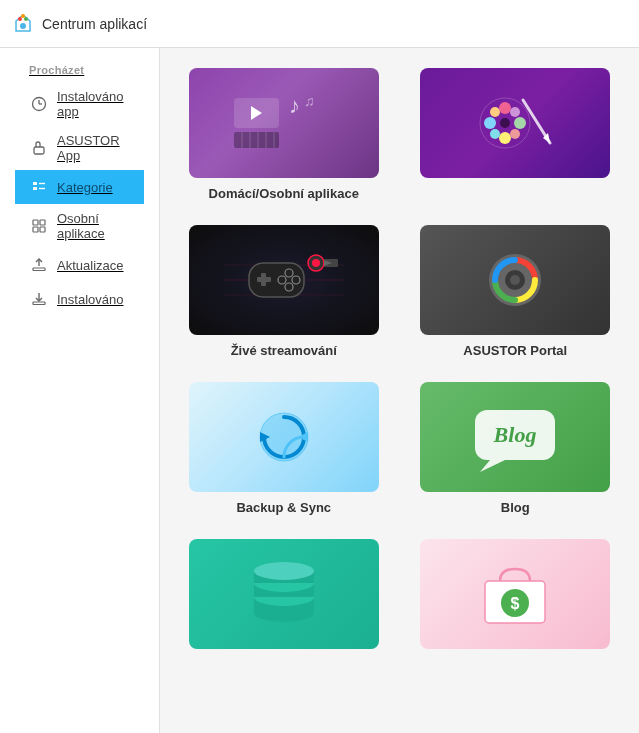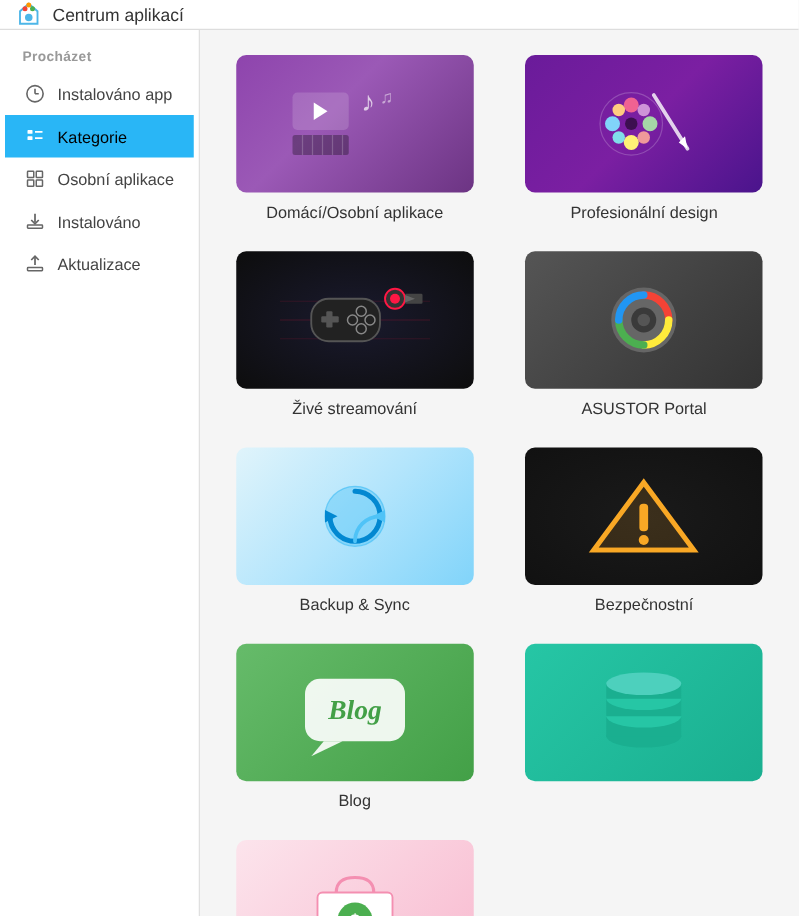--- a/index.html
+++ b/index.html
@@ -12,21 +12,21 @@
       display: flex;
       flex-direction: column;
     }
     
     .title-bar {
       background: #fff;
       border-bottom: 1px solid #ddd;
       display: flex;
       align-items: center;
       padding: 6px 12px;
-      height: 24px;
+      height: 48px;
     }
     .title-bar-logo {
       width: 22px;
       height: 22px;
       margin-right: 8px;
     }
     .title-bar-text {
       font-size: 14px;
       color: #333;
     }
@@ -34,44 +34,45 @@
     .main-layout {
       display: flex;
       flex: 1;
       overflow: hidden;
     }
     
     .sidebar {
       width: 160px;
       background: #fff;
       border-right: 1px solid #e0e0e0;
-      padding: 12px 4px;
+      padding: 12px 15px;
       flex-shrink: 0;
       overflow-y: auto;
+      text-decoration: underline;
     }
     .sidebar-section-label {
       font-size: 11px;
       color: #999;
       padding: 4px 14px 6px 14px;
       font-weight: 600;
       letter-spacing: 0.3px;
     }
     .sidebar-item {
       display: flex;
       align-items: center;
       padding: 7px 14px;
       cursor: pointer;
       font-size: 13px;
       color: #444;
       border-radius: 0;
       transition: background 0.15s;
     }
     .sidebar-item.active {
       background: #29b6f6;
-      color: #000000;
+      color: #0c4a6e;
     }
     .sidebar-item.active .sidebar-icon {
       color: #fff;
     }
     .sidebar-icon {
       width: 20px;
       height: 20px;
       margin-right: 8px;
       display: flex;
       align-items: center;
@@ -107,21 +108,21 @@
       height: 110px;
       border-radius: 8px;
       overflow: hidden;
       display: flex;
       align-items: center;
       justify-content: center;
       margin-bottom: 8px;
     }
     .category-tile-label {
       font-size: 13px;
-      font-weight: 400;
+      font-weight: 700;
       color: #333;
       text-align: center;
     }
     
     .tile-home {
       background: linear-gradient(135deg, #8e44ad 0%, #9b59b6 40%, #6c3483 100%);
     }
     .tile-business {
       background: linear-gradient(135deg, #2196f3 20%, #1976d2 100%);
     }
@@ -175,20 +176,29 @@
       <span class="sidebar-icon">
         <svg width="16" height="16" viewBox="0 0 16 16">
             <circle cx="8" cy="8" r="6.5" fill="none" stroke="#666" stroke-width="1.3"></circle>
             <line x1="8" y1="8" x2="8" y2="4" stroke="#666" stroke-width="1.3"></line>
             <line x1="8" y1="8" x2="11" y2="8" stroke="#666" stroke-width="1.3"></line>
           </svg>
       </span>
       <span>Instalováno app</span>
     </div>
 
+    <div class="sidebar-item">
+      <span class="sidebar-icon">
+        <svg width="16" height="16" viewBox="0 0 16 16">
+            <rect x="3" y="7" width="10" height="7" rx="1.5" fill="none" stroke="#666" stroke-width="1.3"></rect>
+            <path d="M5 7 V4 Q5 2 7 2 Q9 2 9 4 V7" fill="none" stroke="#666" stroke-width="1.3"></path>
+          </svg>
+      </span>
+      <span>ASUSTOR App</span>
+    </div>
 
     <div class="sidebar-item active">
       <span class="sidebar-icon">
         <svg width="16" height="16" viewBox="0 0 16 16">
           <rect x="2" y="3" width="4" height="3" rx="0.5" fill="#fff"></rect>
           <rect x="2" y="8" width="4" height="3" rx="0.5" fill="#fff"></rect>
           <line x1="8" y1="4.5" x2="14" y2="4.5" stroke="#fff" stroke-width="1.4"></line>
           <line x1="8" y1="9.5" x2="14" y2="9.5" stroke="#fff" stroke-width="1.4"></line>
         </svg>
       </span>
@@ -207,35 +217,35 @@
       <span>Osobní aplikace</span>
     </div>
 
 
 
     <div class="sidebar-item">
       <span class="sidebar-icon">
         <svg width="16" height="16" viewBox="0 0 16 16">
             <rect x="2" y="11" width="12" height="2.5" rx="0.5" fill="none" stroke="#666" stroke-width="1.2"></rect>
             <polyline points="8,2 8,9" stroke="#666" stroke-width="1.4" fill="none"></polyline>
-            <polyline points="5,7 8,10 11,7" stroke="#666" stroke-width="1.4" fill="none"></polyline>
-          </svg>
-      </span>
-      <span>Instalováno</span>
+            <polyline points="5,5 8,2 11,5" stroke="#666" stroke-width="1.4" fill="none"></polyline>
+          </svg>
+      </span>
+      <span>Aktualizace</span>
     </div>
 
     <div class="sidebar-item">
       <span class="sidebar-icon">
         <svg width="16" height="16" viewBox="0 0 16 16">
             <rect x="2" y="11" width="12" height="2.5" rx="0.5" fill="none" stroke="#666" stroke-width="1.2"></rect>
             <polyline points="8,2 8,9" stroke="#666" stroke-width="1.4" fill="none"></polyline>
-            <polyline points="5,5 8,2 11,5" stroke="#666" stroke-width="1.4" fill="none"></polyline>
-          </svg>
-      </span>
-      <span>Aktualizace</span>
+            <polyline points="5,7 8,10 11,7" stroke="#666" stroke-width="1.4" fill="none"></polyline>
+          </svg>
+      </span>
+      <span>Instalováno</span>
     </div>
   </div>
 
   <div class="content-area">
     <div class="categories-grid">
 
       <div class="category-tile">
         <div class="category-tile-img tile-home">
           <svg width="120" height="70" viewBox="0 0 120 70">
 
@@ -270,21 +280,20 @@
             <circle cx="60" cy="24" r="5" fill="#ce93d8"></circle>
             <circle cx="40" cy="46" r="5" fill="#80deea"></circle>
             <circle cx="60" cy="46" r="5" fill="#ef9a9a"></circle>
 
             <circle cx="50" cy="35" r="5" fill="rgba(0,0,0,0.5)"></circle>
 
             <line x1="68" y1="12" x2="95" y2="55" stroke="rgba(255,255,255,0.8)" stroke-width="3" stroke-linecap="round"></line>
             <polygon points="95,55 88,50 93,45" fill="white"></polygon>
           </svg>
         </div>
-        <span class="category-tile-label">Profesionální design</span>
       </div>
 
       <div class="category-tile">
         <div class="category-tile-img tile-streaming">
           <svg width="120" height="70" viewBox="0 0 120 70">
 
             <line x1="0" y1="35" x2="120" y2="35" stroke="#ff1744" stroke-width="0.5" opacity="0.3"></line>
             <line x1="0" y1="20" x2="120" y2="20" stroke="#ff1744" stroke-width="0.5" opacity="0.2"></line>
             <line x1="0" y1="50" x2="120" y2="50" stroke="#ff1744" stroke-width="0.5" opacity="0.2"></line>
 
@@ -334,33 +343,20 @@
             <path d="M60,15 A20,20 0 1,1 40,35" fill="none" stroke="#0288d1" stroke-width="4" stroke-linecap="round"></path>
             <polygon points="36,30 36,40 46,35" fill="#0288d1"></polygon>
 
             <path d="M60,55 A20,20 0 0,1 80,35" fill="none" stroke="#4fc3f7" stroke-width="3" stroke-linecap="round"></path>
             <polygon points="84,30 84,40 74,35" fill="#4fc3f7"></polygon>
           </svg>
         </div>
         <span class="category-tile-label">Backup &amp; Sync</span>
       </div>
 
-      <div class="category-tile">
-        <div class="category-tile-img tile-security">
-          <svg width="120" height="70" viewBox="0 0 120 70">
-
-            <polygon points="60,8 100,62 20,62" fill="none" stroke="#f9a825" stroke-width="4"></polygon>
-            <polygon points="60,10 97,60 23,60" fill="rgba(249,168,37,0.15)"></polygon>
-
-            <rect x="56.5" y="25" width="7" height="22" rx="3" fill="#f9a825"></rect>
-            <circle cx="60" cy="54" r="4" fill="#f9a825"></circle>
-          </svg>
-        </div>
-        <span class="category-tile-label">Bezpečnostní</span>
-      </div>
 
       <div class="category-tile">
         <div class="category-tile-img tile-blog">
           <svg width="120" height="70" viewBox="0 0 120 70">
 
             <rect x="20" y="8" width="80" height="50" rx="12" fill="rgba(255,255,255,0.9)"></rect>
             <polygon points="35,58 25,70 50,58" fill="rgba(255,255,255,0.9)"></polygon>
 
             <text x="60" y="40" text-anchor="middle" font-size="22" font-weight="bold" font-family="Georgia,serif" fill="#43a047" font-style="italic">Blog</text>
           </svg>

